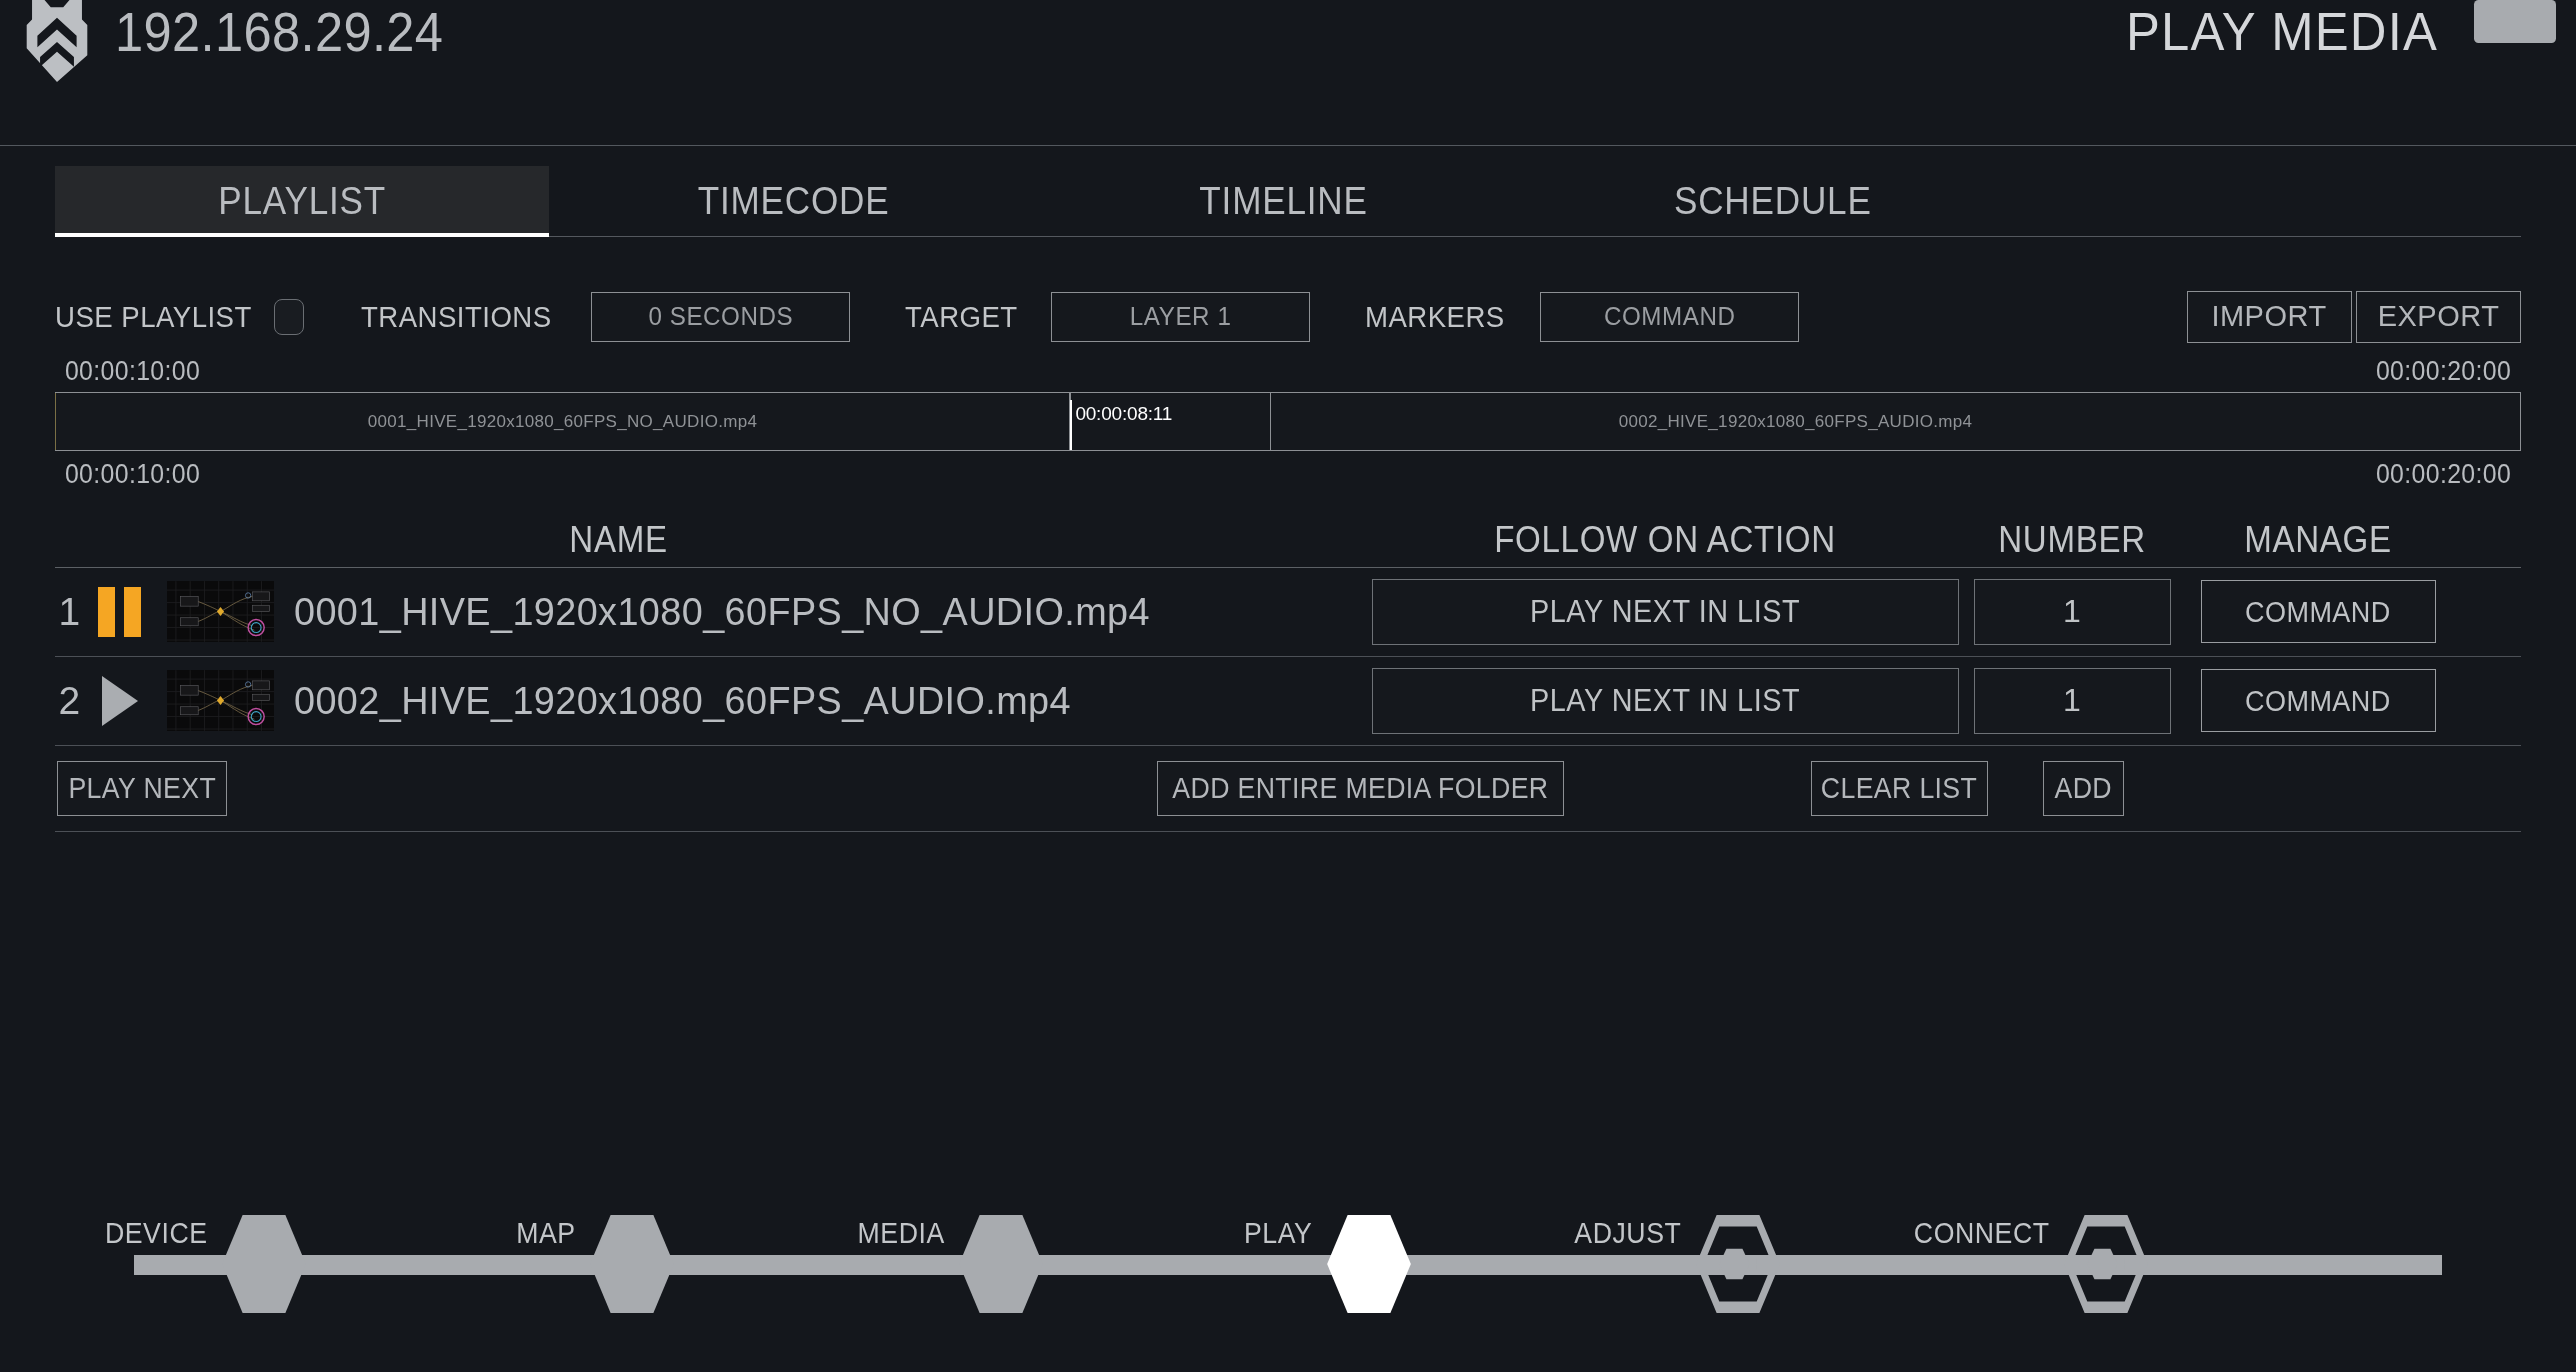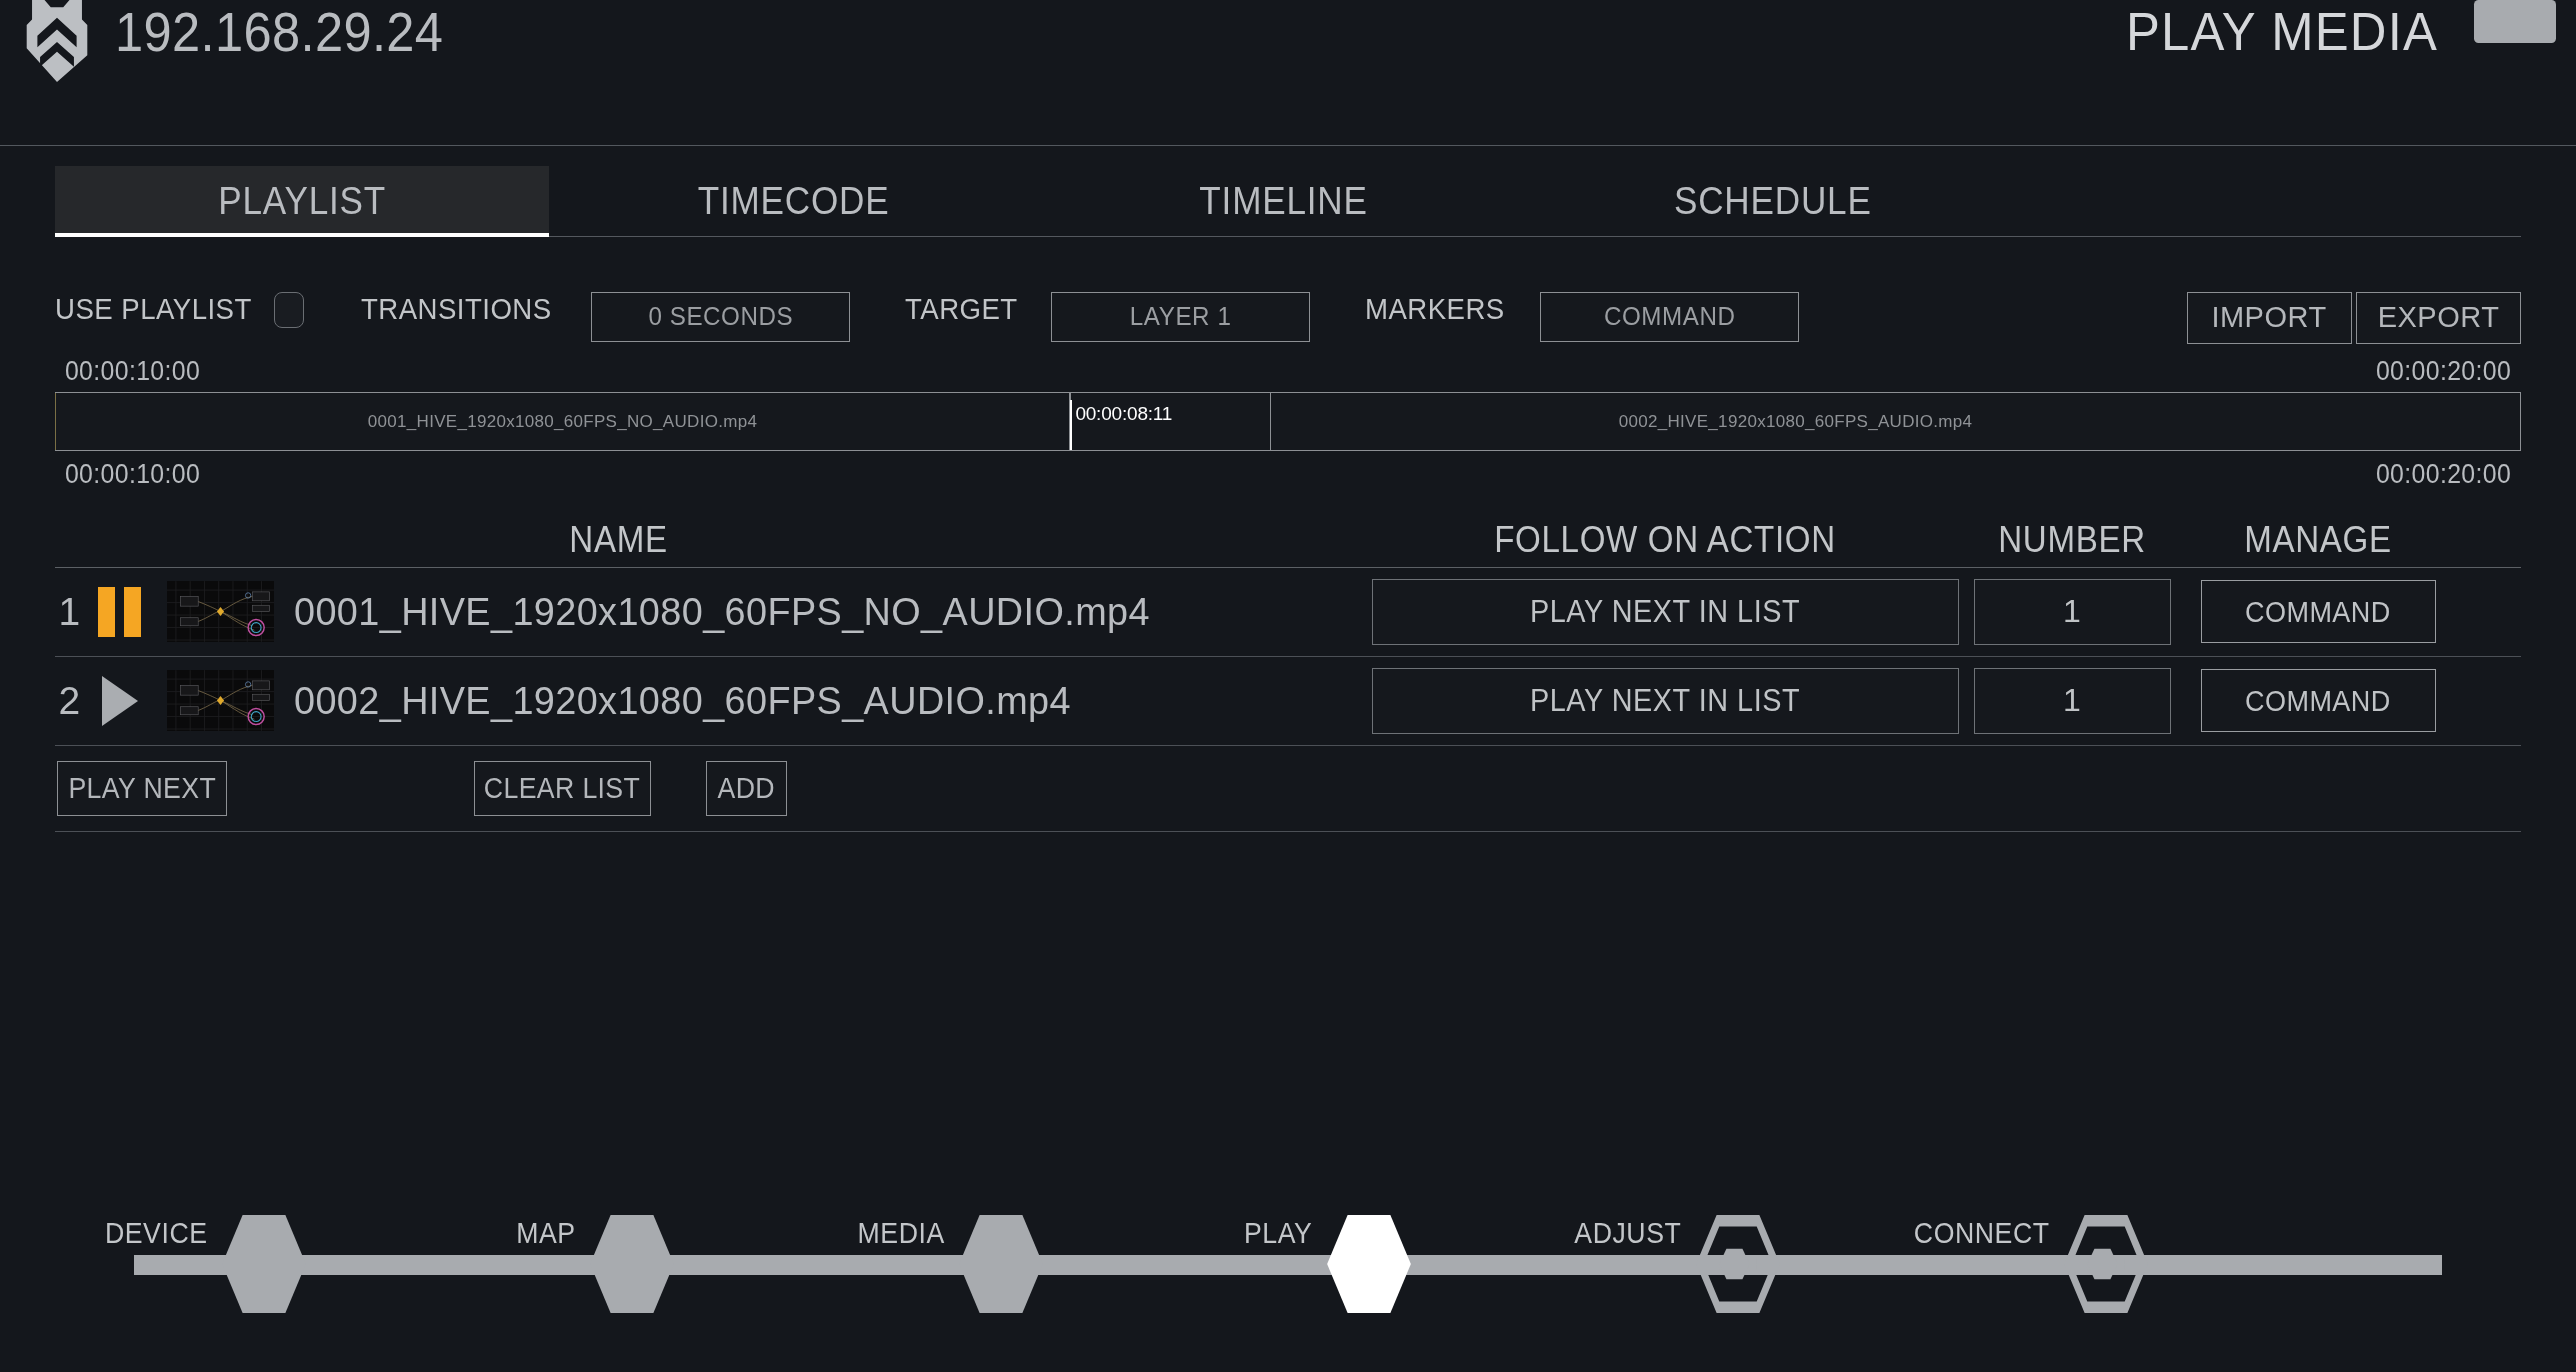--- a/index.html
+++ b/index.html
@@ -80,21 +80,21 @@
   .tab:nth-child(2){ width:490px; }
   .tab:nth-child(3){ width:490px; }
   .tab:nth-child(4){ width:487px; }
   .tab:nth-child(5){ width:487px; }
 
   
   #control-strip {
     margin:55px 55px 0 55px;
     height:50px;
     display:flex;
-    align-items:flex-start;
+    align-items:center;
     position:relative;
   }
   .ctl-label {
     font-size:30px;
     font-weight:300;
     letter-spacing:0.5px;
     color:#c2c5c8;
     white-space:nowrap;
     transform:scaleX(0.92);
     transform-origin:left center;
@@ -518,20 +518,23 @@
       <div class="manage-box">
           <span>COMMAND</span>
         </div>
     </div>
   </div>
 
   <div id="pl-footer">
     <div class="foot-btn" id="btn-play-next">
         <span>PLAY NEXT</span>
       </div>
+    <div class="foot-btn" id="btn-add-folder">
+        <span>ADD ENTIRE MEDIA FOLDER</span>
+      </div>
     <div class="foot-btn" id="btn-clear-list">
         <span>CLEAR LIST</span>
       </div>
     <div class="foot-btn" id="btn-add">
         <span>ADD</span>
       </div>
   </div>
 
 </div>
 

